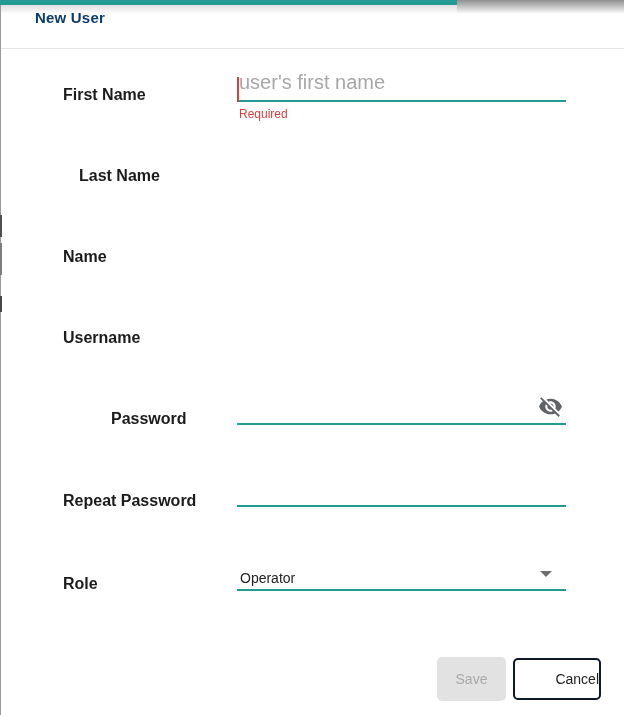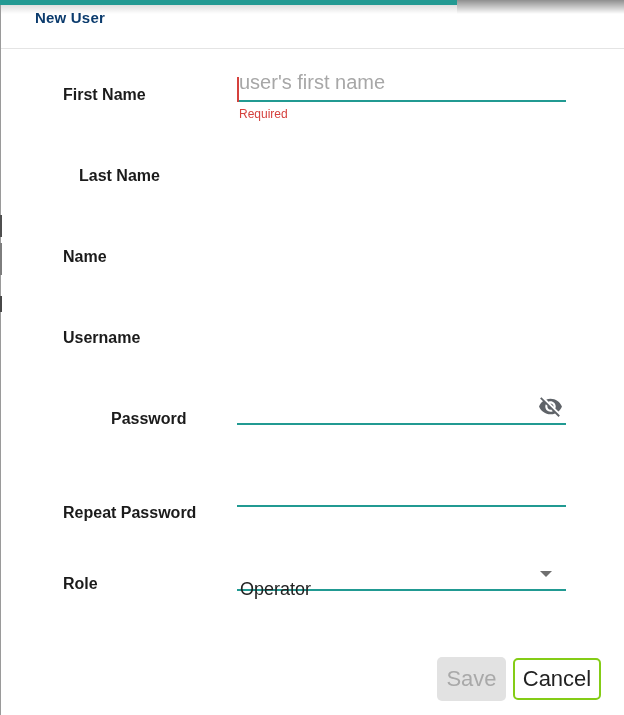--- a/index.html
+++ b/index.html
@@ -56,21 +56,21 @@
   .label {
     position: absolute; left: 63px;
     font-size: 16px; font-weight: bold; color: #1b1b1b;
     line-height: 17px; white-space: nowrap;
   }
   .lbl-fn   { top: 86px; }
   .lbl-ln   { top: 167px; margin-left: 16px; }
   .lbl-em   { top: 248px; }
   .lbl-un   { top: 329px; }
   .lbl-pw   { top: 410px; margin-left: 48px; }
-  .lbl-rpw  { top: 492px; margin-top: 12px; }
+  .lbl-rpw  { top: 492px; }
   .lbl-role { top: 575px; }
 
   .line {
     position: absolute; left: 237px; width: 329px; height: 32px;
     border-bottom: 2px solid #219a92;
   }
   .line-fn   { top: 70px; }
   .line-ln   { top: 150px; }
   .line-em   { top: 231px; }
   .line-un   { top: 312px; }
@@ -97,49 +97,50 @@
     font-size: 12px; color: #d5413d; line-height: 15px;
   }
 
   .eye-icon {
     position: absolute; top: 1px; right: 3px; width: 25px; height: 25px;
     cursor: pointer;
   }
   .eye-icon svg { width: 25px; height: 25px; fill: #5f6368; }
 
   .role-value {
-    position: absolute; left: 3px; top: 20px;
-    font-size: 18px; color: #212121; line-height: 20px;
+    position: absolute; left: 3px; top: 9px;
+    font-size: 14px; color: #212121; line-height: 20px;
   }
   .dropdown-arrow {
     position: absolute; right: 14px; top: 12px;
     width: 0; height: 0;
     border-left: 6px solid transparent;
     border-right: 6px solid transparent;
     border-top: 6px solid #6f6f6f;
   }
 
   
   .btn {
     position: absolute;
     font-family: "Liberation Sans", sans-serif;
-    font-size: 22px;
+    font-size: 14px;
     border-radius: 5px;
     text-align: center;
   }
   .btn-save {
     left: 437px; top: 657px; width: 69px; height: 44px;
     background: #e2e2e2; color: #a9a9a9; border: none;
     cursor: default;
   }
   .btn-cancel {
     left: 513px; top: 658px; width: 88px; height: 42px;
     background: #ffffff; color: #222222;
-    border: 2px solid #84cc16;
+    border: 2px solid #0f172a;
     cursor: pointer;
+    text-align: right;
   }
 </style>
 </head>
 <body>
 
 <div class="dialog">
 
   <div class="teal-bar"></div>
   <div class="top-shadow-right"></div>
   <div class="top-shadow-left"></div>

